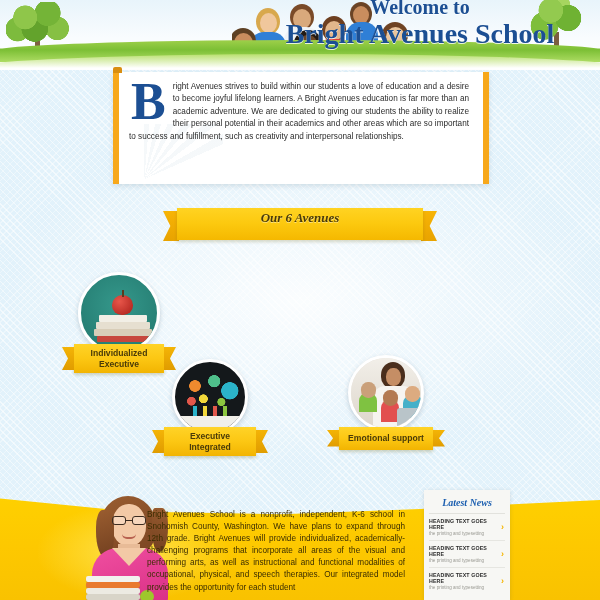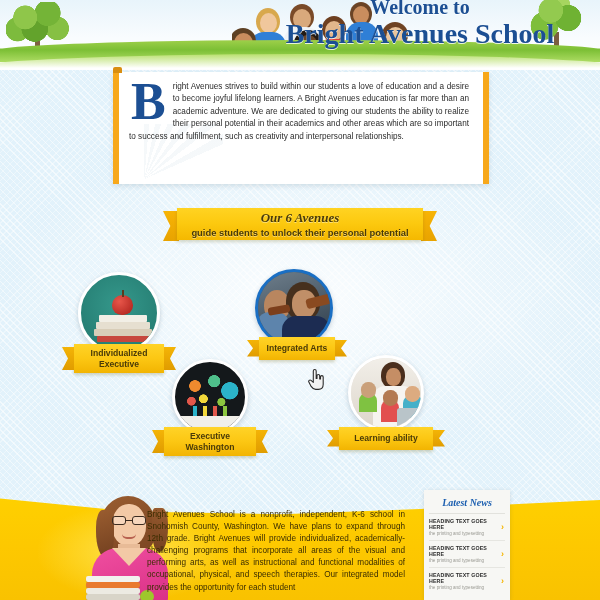--- a/index.html
+++ b/index.html
@@ -344,21 +344,20 @@
     <span class="dropcap">B</span>
     <div class="intro-text">right Avenues strives to build within our students a love of education and a desire to become joyful lifelong learners. A Bright Avenues education is far more than an academic adventure.  We are dedicated to giving our students the ability to realize their personal potential in their academics and other areas which are so important to success and fulfillment, such as creativity and interpersonal relationships.</div>
   </div>
 </div>
 
 <div class="banner-wrap">
   <div class="banner-tail left"></div>
   <div class="banner-tail right"></div>
   <div class="banner">
     <span class="b1">Our 6 Avenues</span>
-    <span class="b2">guide students to unlock their personal potential</span>
   </div>
 </div>
 
 <div class="avenues">
 
   <div class="avenue" style="left:78px;top:17px;">
     <div class="circle" style="width:82px;height:82px;background:radial-gradient(circle at 50% 40%,#35988b,#21766c);">
       <div style="position:absolute;left:18px;top:40px;width:48px;height:7px;background:#f2efe6;border-radius:1px;"></div>
       <div style="position:absolute;left:15px;top:47px;width:54px;height:7px;background:#e6dfd0;border-radius:1px;"></div>
       <div style="position:absolute;left:13px;top:54px;width:58px;height:7px;background:#d8cdb8;border-radius:1px;"></div>
@@ -384,61 +383,42 @@
         radial-gradient(circle at 14% 68%,#e2574a 0 7%,transparent 8%);"></div>
       <div style="position:absolute;left:18px;top:44px;width:4px;height:26px;background:#2bb3c9;"></div>
       <div style="position:absolute;left:28px;top:44px;width:4px;height:26px;background:#f2d83a;"></div>
       <div style="position:absolute;left:38px;top:44px;width:4px;height:26px;background:#e2574a;"></div>
       <div style="position:absolute;left:48px;top:44px;width:4px;height:26px;background:#8cc63f;"></div>
       <div style="position:absolute;left:0;bottom:0;width:100%;height:16px;background:#f0efe9;"></div>
     </div>
     <div class="ribbon" style="left:-8px;top:68px;width:92px;">
       <span class="tail l"></span><span class="tail r"></span>
       <span>Executive</span><br>
-      <span>Washington</span>
-    </div>
-  </div>
-
-  <div class="avenue" style="left:255px;top:14px;">
-    <div class="circle" style="width:78px;height:78px;border-color:#1a6fc4;background:#2a5a86;">
-      <div style="position:absolute;left:0;top:0;width:100%;height:100%;background:linear-gradient(160deg,#6f7f8c,#2b3a48);"></div>
-      <div style="position:absolute;left:6px;top:18px;width:26px;height:30px;background:#b9865f;border-radius:50% 50% 45% 45%;"></div>
-      <div style="position:absolute;left:-2px;top:40px;width:34px;height:34px;background:#5d84ac;border-radius:14px 14px 0 0;"></div>
-      <div style="position:absolute;left:28px;top:10px;width:34px;height:38px;background:#46301e;border-radius:50% 50% 42% 42%;"></div>
-      <div style="position:absolute;left:34px;top:18px;width:24px;height:28px;background:#c08f68;border-radius:46%;"></div>
-      <div style="position:absolute;left:24px;top:44px;width:48px;height:34px;background:#1c2c52;border-radius:14px 14px 0 0;"></div>
-      <div style="position:absolute;left:48px;top:24px;width:28px;height:10px;background:#8a4a20;border-radius:3px;transform:rotate(-14deg);"></div>
-      <div style="position:absolute;left:10px;top:34px;width:22px;height:8px;background:#7c3f1c;border-radius:3px;transform:rotate(-10deg);"></div>
-    </div>
-    <div class="ribbon" style="left:4px;top:68px;width:76px;padding-top:6px;padding-bottom:6px;">
-      <span class="tail l"></span><span class="tail r"></span>
-      <span>Integrated Arts</span>
-    </div>
-    <svg class="hand-cursor" style="left:52px;top:100px;" viewBox="0 0 20 24">
-      <path d="M7 2 a1.6 1.6 0 0 1 3.2 0 v8.4 h0.9 V7.4 a1.5 1.5 0 0 1 3 0 v3.4 h0.9 V8.6 a1.5 1.5 0 0 1 3 0 v8.2 c0 3.3-2 5.6-5.3 5.6 H9.6 c-2.4 0-3.6-1.2-5-3.3 L2.2 14.6 a1.6 1.6 0 0 1 2.3-2.2 L7 14.6 Z" fill="#f2f2f2" stroke="#2a2a2a" stroke-width="1.2" stroke-linejoin="round"></path>
-    </svg>
-  </div>
+      <span>Integrated</span>
+    </div>
+  </div>
+
 
   <div class="avenue" style="left:348px;top:100px;">
     <div class="circle" style="width:76px;height:76px;background:#e9e4dc;">
       <div style="position:absolute;left:0;top:0;width:100%;height:100%;background:linear-gradient(180deg,#f2efe9,#ddd6cb);"></div>
       <div style="position:absolute;left:30px;top:4px;width:24px;height:26px;background:#4a2e1c;border-radius:50% 50% 42% 42%;"></div>
       <div style="position:absolute;left:35px;top:10px;width:15px;height:18px;background:#c58e65;border-radius:46%;"></div>
       <div style="position:absolute;left:22px;top:28px;width:42px;height:42px;background:#f6f4f0;border-radius:12px 12px 0 0;"></div>
       <div style="position:absolute;left:8px;top:34px;width:18px;height:20px;background:#7fc241;border-radius:10px 10px 0 0;"></div>
       <div style="position:absolute;left:10px;top:24px;width:15px;height:16px;background:#caa07a;border-radius:46%;"></div>
       <div style="position:absolute;left:30px;top:42px;width:18px;height:22px;background:#e24f4f;border-radius:8px 8px 0 0;"></div>
       <div style="position:absolute;left:32px;top:32px;width:15px;height:16px;background:#b37a52;border-radius:46%;"></div>
       <div style="position:absolute;left:52px;top:38px;width:20px;height:22px;background:#45b0c9;border-radius:7px 7px 0 0;"></div>
       <div style="position:absolute;left:54px;top:28px;width:15px;height:16px;background:#dcab80;border-radius:46%;"></div>
       <div style="position:absolute;left:46px;top:50px;width:26px;height:22px;background:#b9c4c9;border-radius:3px;"></div>
     </div>
     <div class="ribbon" style="left:-9px;top:72px;width:94px;padding-top:6px;padding-bottom:6px;">
       <span class="tail l"></span><span class="tail r"></span>
-      <span>Learning ability</span>
+      <span>Emotional support</span>
     </div>
   </div>
 
 </div>
 
 <div class="yellow-sec">
   <div class="yellow-shape"></div>
   <div class="yellow-glow"></div>
 </div>
 

